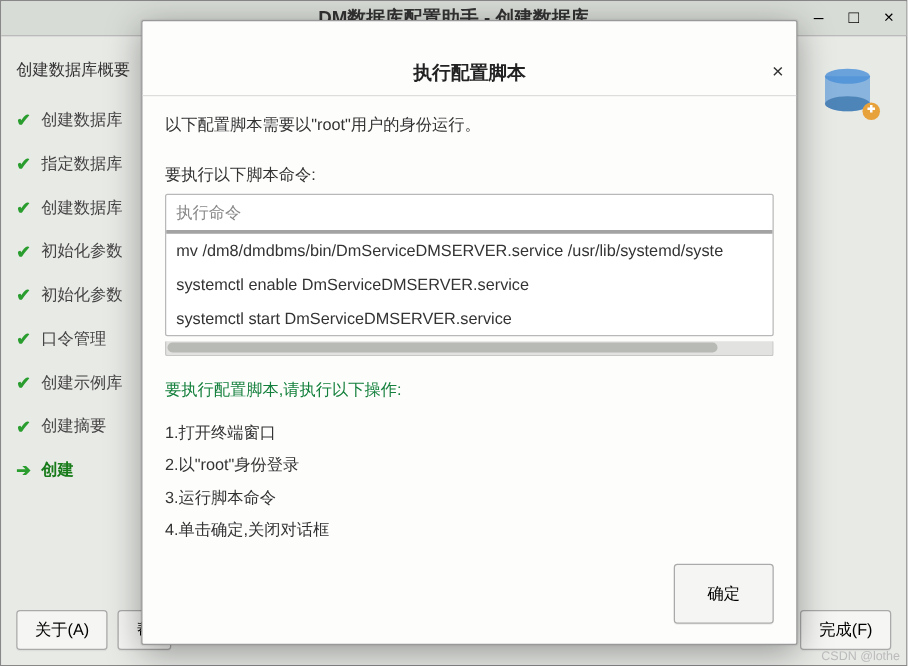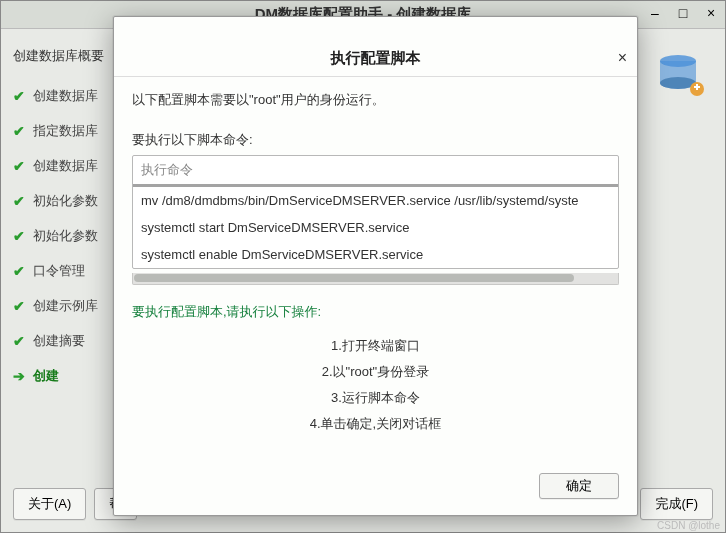--- a/index.html
+++ b/index.html
@@ -37,25 +37,25 @@
     .intro-text { font-size: 13px; color: #333; margin-bottom: 22px; }
     .section-label { font-size: 13px; color: #333; margin-bottom: 6px; }
 
     .cmd-box { border: 1px solid #b8b8b8; border-radius: 2px; background: #fff; margin-bottom: 4px; }
     .cmd-header { padding: 5px 8px; color: #888; font-size: 13px; border-bottom: 3px solid #a3a3a3; }
     .cmd-line { padding: 6px 8px; font-size: 13px; color: #333; white-space: nowrap; overflow: hidden; }
     .scrollbar-h { height: 12px; background: #e2e2e0; border: 1px solid #c8c8c6; border-top: none; border-radius: 0 0 2px 2px; margin-bottom: 18px; position: relative; }
     .scrollbar-thumb { position: absolute; left: 1px; top: 1px; height: 8px; width: 440px; background: #b8bab6; border-radius: 4px; }
 
     .instructions-label { font-size: 13px; color: #15803d; margin-bottom: 16px; }
-    .instructions ol { list-style: none; text-align: center; }
+    .instructions ol { list-style: none; }
     .instructions li { font-size: 13px; color: #333; margin-bottom: 8px; padding-left: 0; }
 
     .modal-footer { padding: 10px 18px 16px 18px; display: flex; justify-content: flex-end; }
-    .modal-footer .btn { padding: 3px 26px; }
+    .modal-footer .btn { padding: 14px 26px; }
 
     .watermark { position: absolute; right: 6px; bottom: 2px; font-size: 10px; color: #bbb; z-index: 20; }
   </style>
 </head>
 <body>
 
 <div class="parent-window">
   <div class="parent-titlebar">
     <span class="parent-title">DM数据库配置助手 - 创建数据库</span>
     <div class="parent-controls">
@@ -129,22 +129,22 @@
   <div class="modal-titlebar">
     <span class="modal-title">执行配置脚本</span>
     <span class="modal-close">×</span>
   </div>
   <div class="modal-body">
     <div class="intro-text">以下配置脚本需要以"root"用户的身份运行。</div>
     <div class="section-label">要执行以下脚本命令:</div>
     <div class="cmd-box">
       <div class="cmd-header">执行命令</div>
       <div class="cmd-line">mv /dm8/dmdbms/bin/DmServiceDMSERVER.service /usr/lib/systemd/syste</div>
+      <div class="cmd-line">systemctl enable DmServiceDMSERVER.service</div>
       <div class="cmd-line">systemctl start DmServiceDMSERVER.service</div>
-      <div class="cmd-line">systemctl enable DmServiceDMSERVER.service</div>
     </div>
     <div class="scrollbar-h">
       <div class="scrollbar-thumb"></div>
     </div>
     <div class="instructions-label">要执行配置脚本,请执行以下操作:</div>
     <div class="instructions">
       <ol>
         <li>1.打开终端窗口</li>
         <li>2.以"root"身份登录</li>
         <li>3.运行脚本命令</li>

